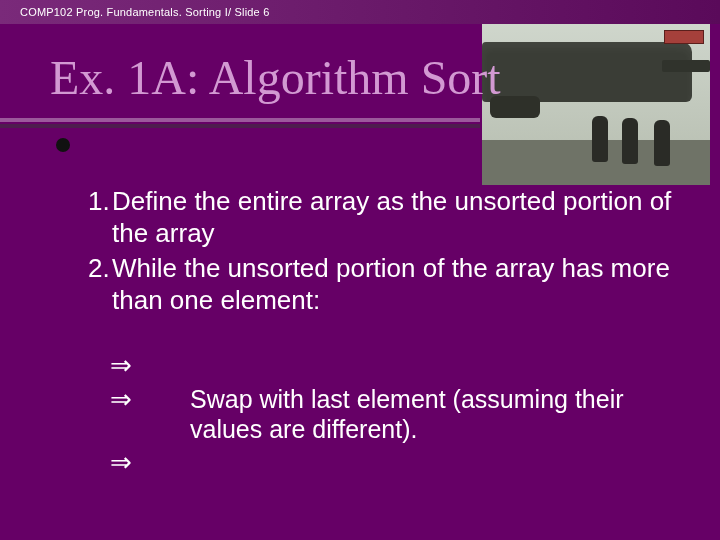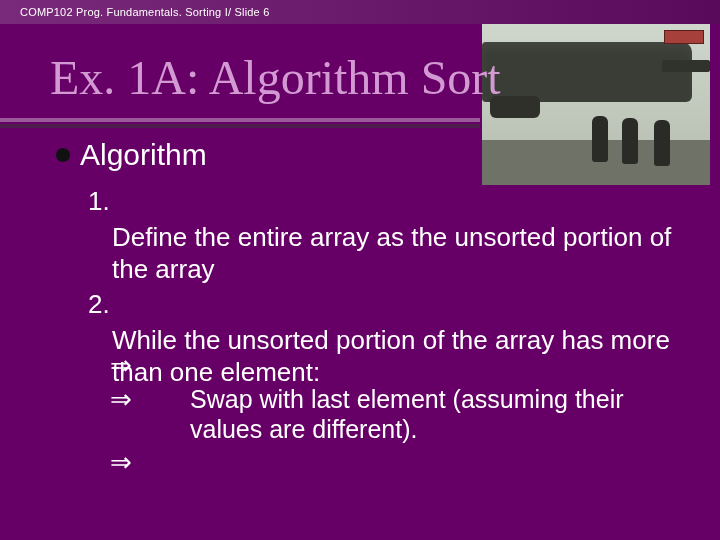--- a/index.html
+++ b/index.html
@@ -102,21 +102,21 @@
     font-family: Arial, sans-serif;
     font-size: 26px;
     line-height: 1.22;
   }
   .step {
     display: flex;
     align-items: flex-start;
     margin-bottom: 4px;
   }
   .step .num { flex: 0 0 24px; }
-  .step .body { flex: 1 1 auto; margin-top: 36px; }
+  .step .body { flex: 1 1 auto; }
 
   .substeps {
     position: absolute;
     left: 110px;
     top: 350px;
     right: 40px;
   }
   .substep {
     display: flex;
     align-items: flex-start;
@@ -151,21 +151,20 @@
   <div class="person p2"></div>
   <div class="person p3"></div>
   <div class="plaque"></div>
 </div>
 
 <div class="title">Ex. 1A: Algorithm Sort</div>
 <div class="title-underline"></div>
 
 <div class="bullet-row">
   <div class="disc"></div>
-  <div class="bullet-text">Algorithm</div>
 </div>
 
 <div class="steps">
   <div class="step">
     <div class="num">1.</div>
     <div class="body">Define the entire array as the unsorted portion of the array</div>
   </div>
   <div class="step">
     <div class="num">2.</div>
     <div class="body">While the unsorted portion of the array has more than one element:</div>

